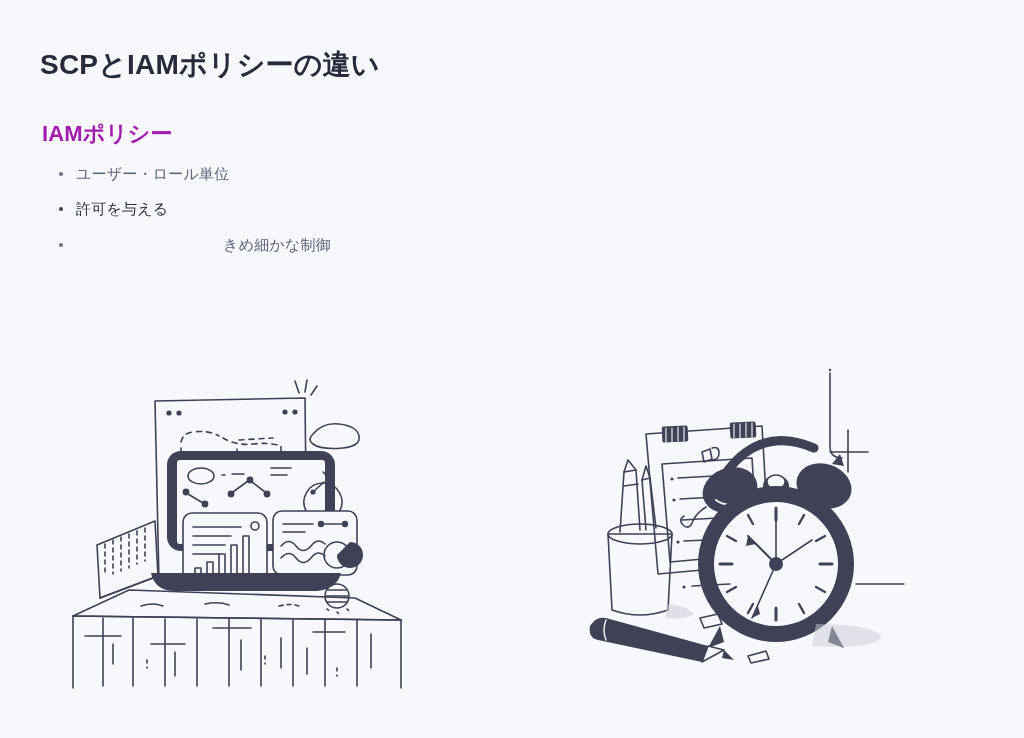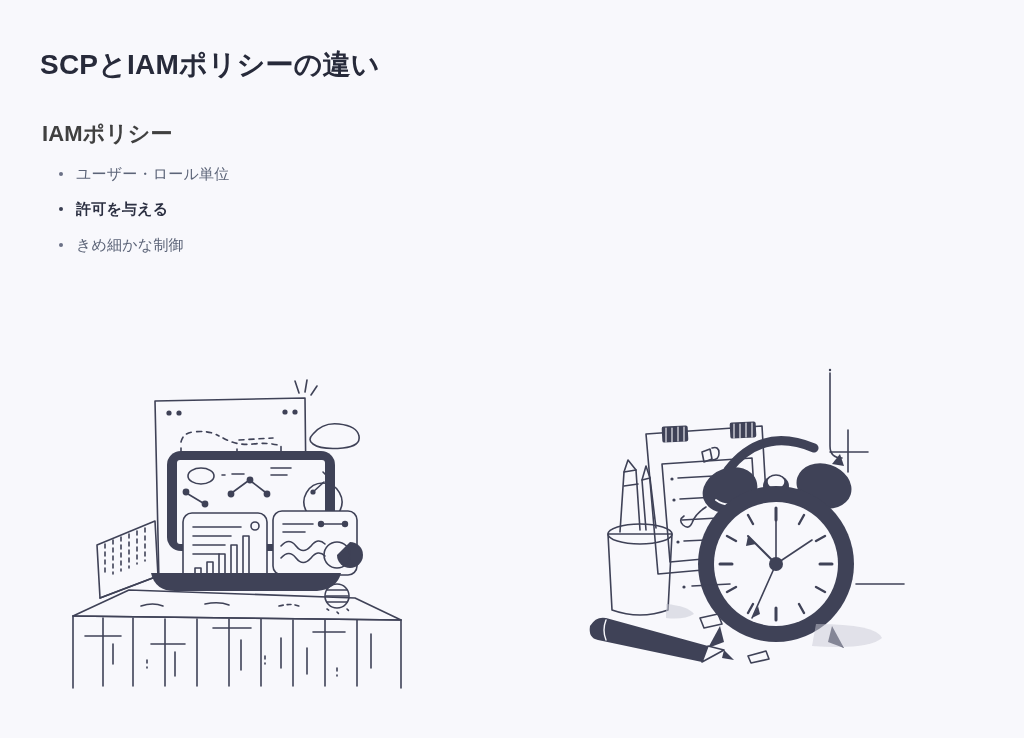--- a/index.html
+++ b/index.html
@@ -46,21 +46,21 @@
   }
   .column {
     box-sizing: border-box;
   }
   .column.left  { width: 500px; padding-left: 42px; }
   .column.right { width: 524px; padding-left: 534px; }
 
   .col-heading {
     font-size: 22px;
     font-weight: bold;
-    color: #404040;
+    color: #a21caf;
     line-height: 1.3;
     margin: 0 0 14px 0;
     white-space: nowrap;
     letter-spacing: 0.1px;
   }
 
   ul.bullets {
     list-style: none;
     margin: 12px;
     padding: 0;
@@ -68,33 +68,33 @@
   ul.bullets li {
     position: relative;
     padding-left: 22px;
     margin: 0 0 14px 0;
     font-size: 15px;
     line-height: 1.45;
     color: #5c6478;
     letter-spacing: 0.2px;
     white-space: nowrap;
   }
-  ul.bullets li:last-child { margin-bottom: 0; }
+  ul.bullets li:last-child { margin-bottom: 0; text-align: center; }
   ul.bullets li::before {
     content: "";
     position: absolute;
     left: 5px;
     top: 9px;
     width: 4px;
     height: 4px;
     border-radius: 50%;
     background: #6b7186;
   }
   ul.bullets li.emphasis {
-    font-weight: bold;
+    font-weight: normal;
     color: #2c3042;
   }
   ul.bullets li.emphasis::before {
     background: #3a3f52;
   }
 
   
   .illustration {
     position: absolute;
   }

